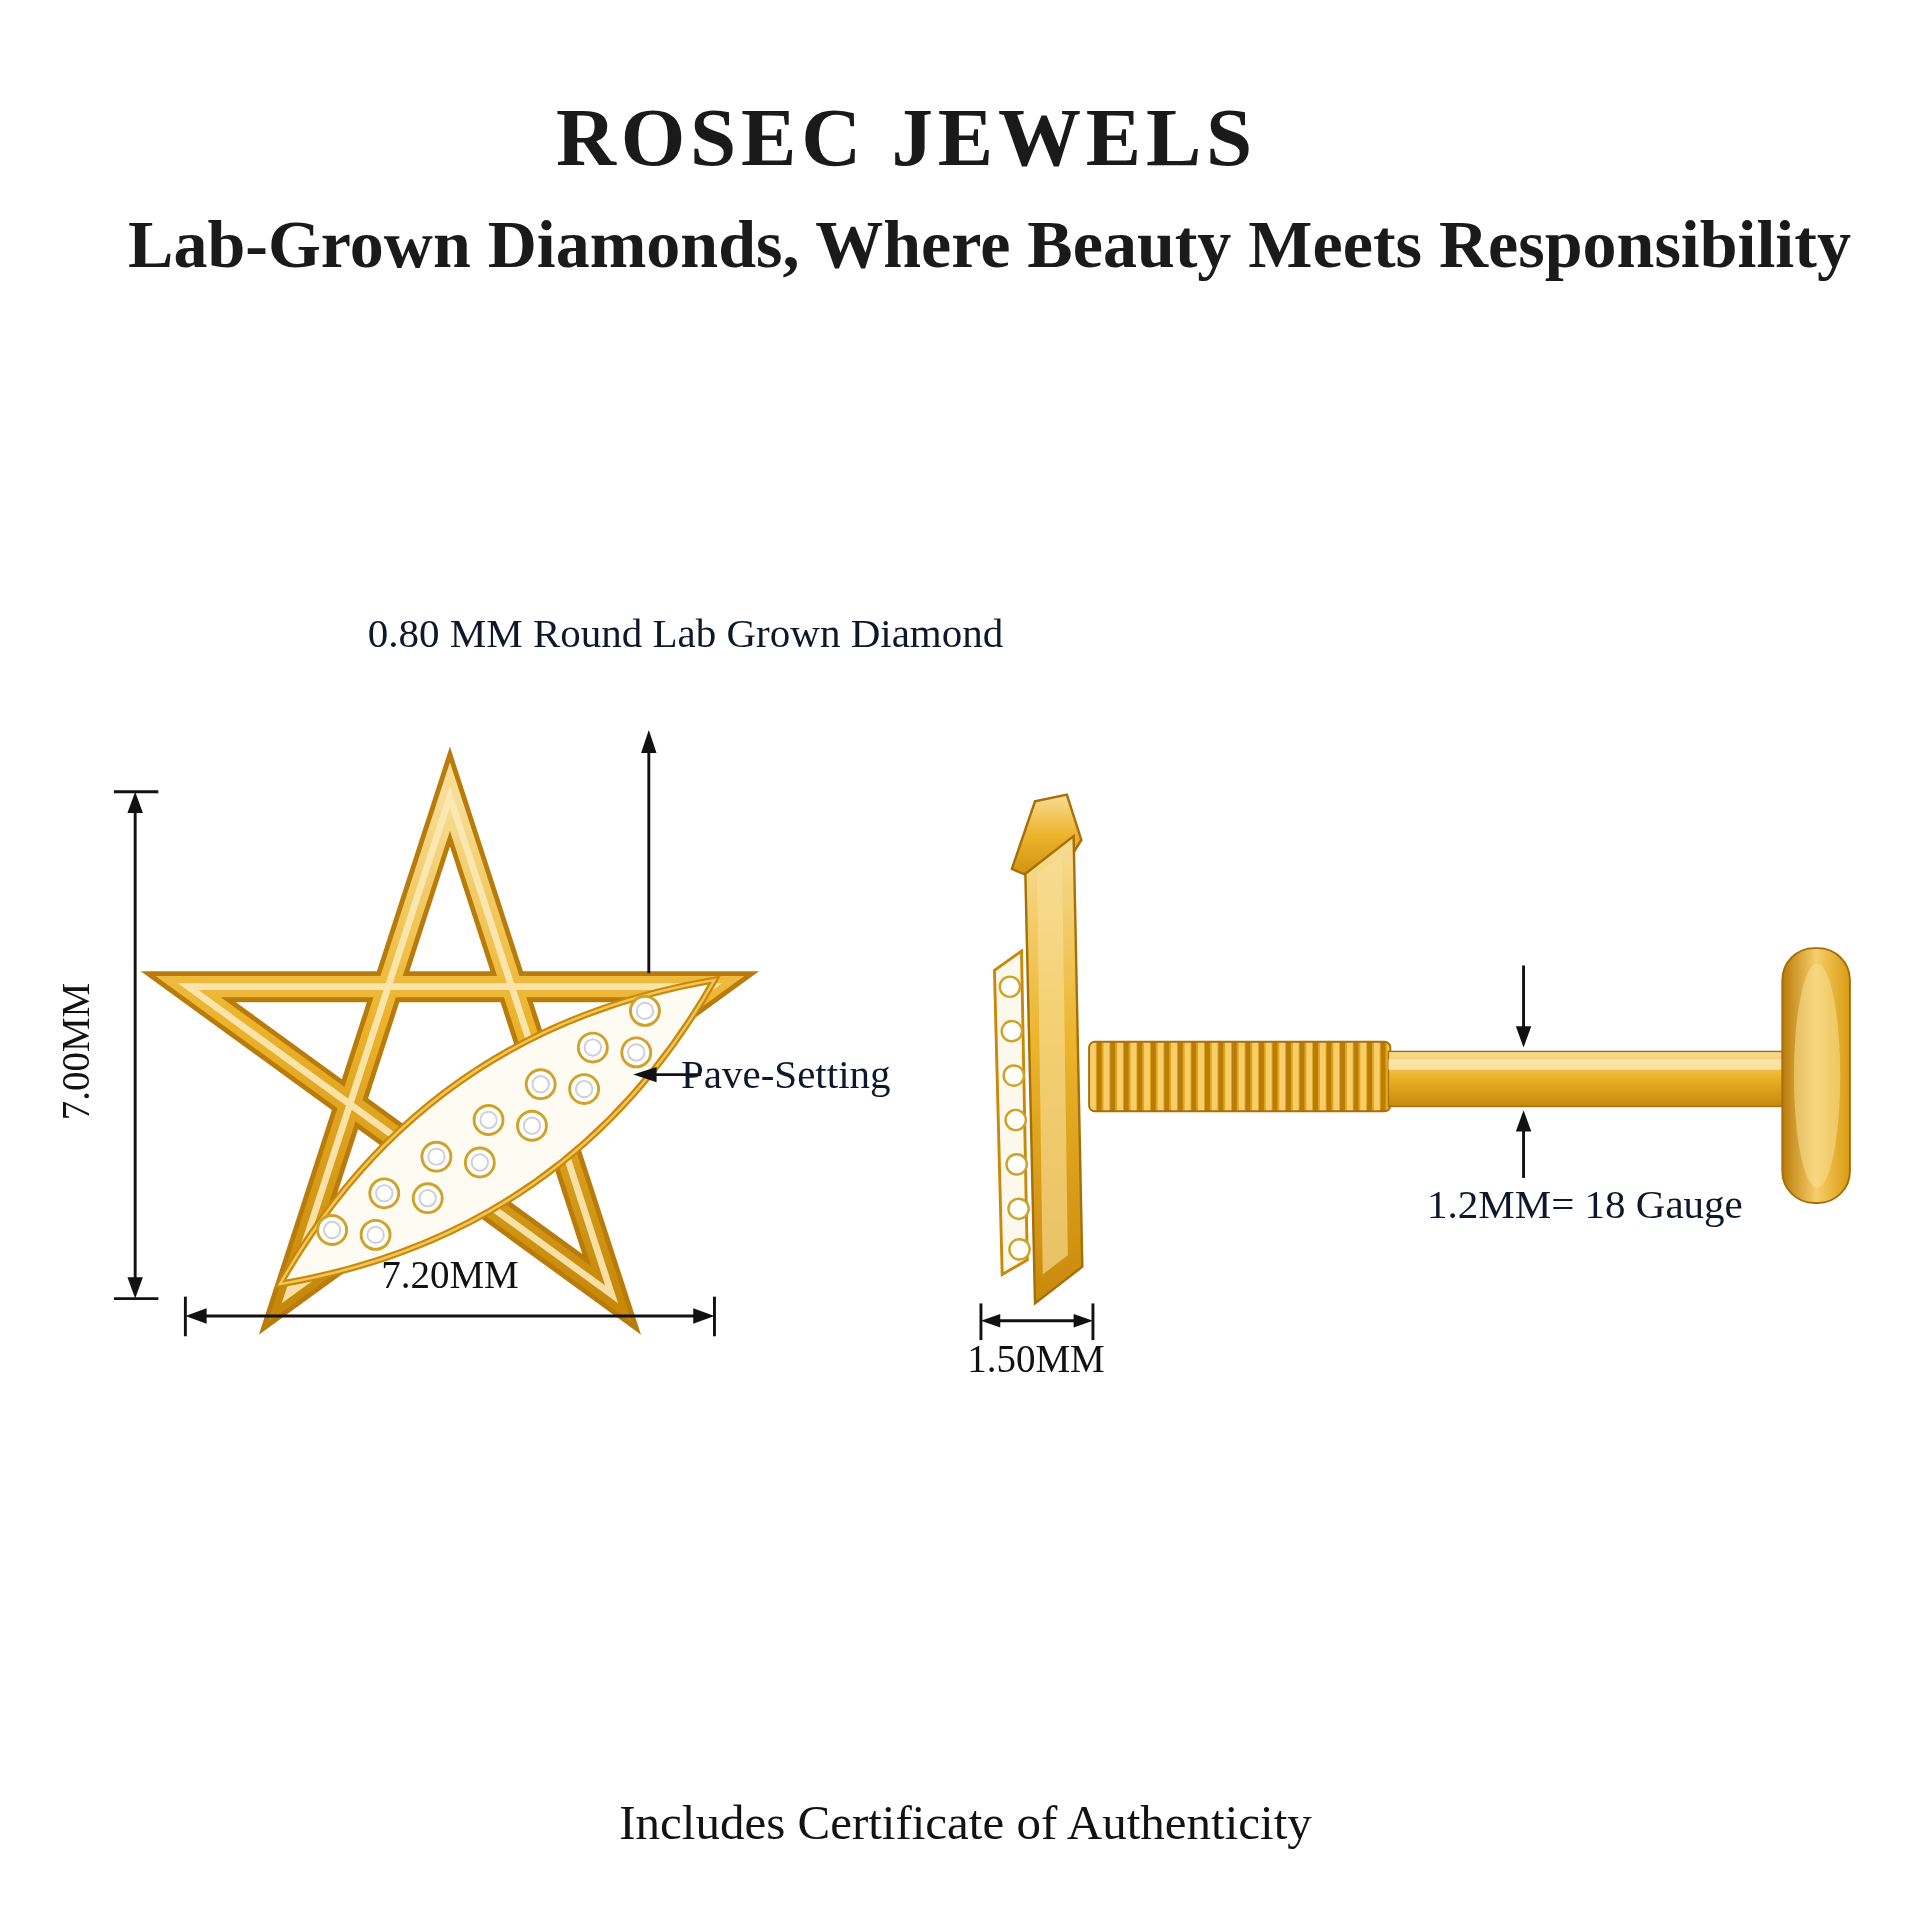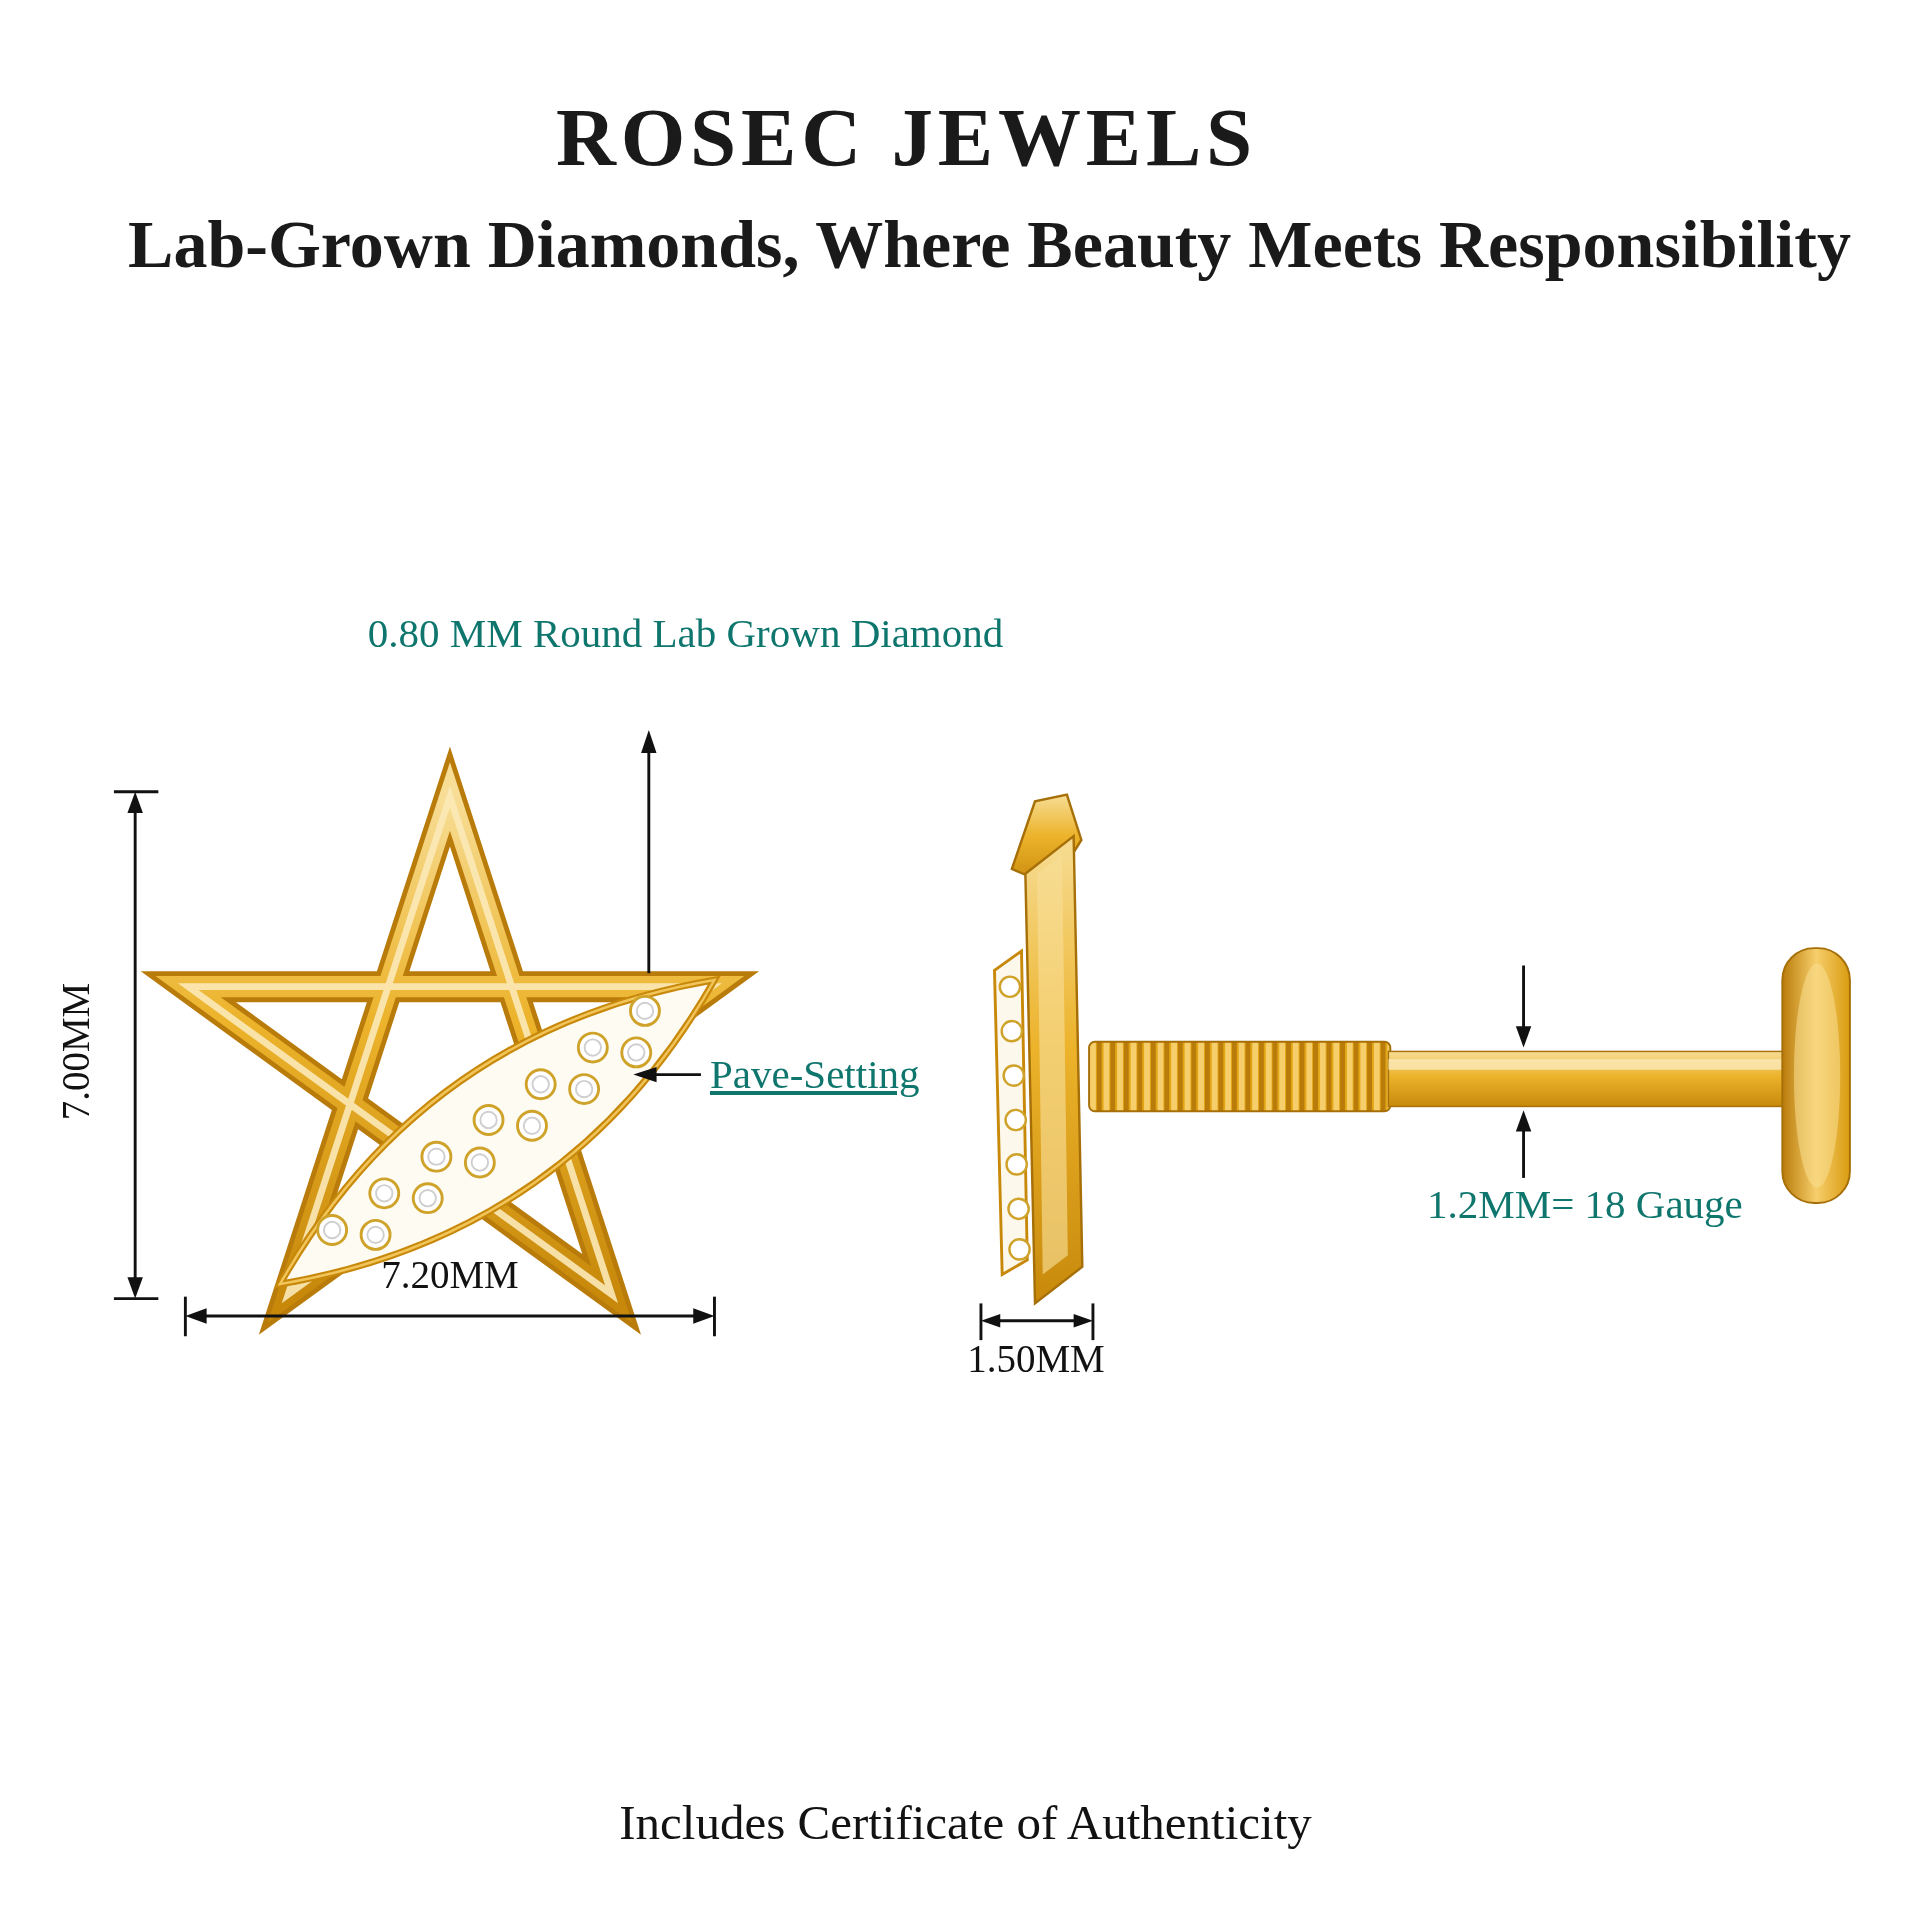--- a/index.html
+++ b/index.html
@@ -11,24 +11,24 @@
   }
   .abs { position:absolute; }
   #brand-title {
     top:89px; left:0; width:1813px; text-align:center;
     font-size:83px; font-weight:700; letter-spacing:4.8px; color:#1a1a1a;
   }
   #brand-subtitle {
     top:205px; left:0; width:1931px; text-align:center;
     font-size:68px; font-weight:700; color:#1a1a1a;margin-left:24px;
   }
-  .annotation { font-size:41px; color:#0f766e; }
+  .annotation { font-size:41px; color:#0f172a; }
   .dim-label { font-size:39px; color:#121212; }
   #diamond-spec-label { top:608px; left:367px; width:637px; text-align:center; line-height:1.25; }
-  #pave-setting-label { top:1050px; left:710px; width:406px;text-decoration:underline; }
+  #pave-setting-label { top:1050px; left:681px; width:406px; }
   #gauge-label { top:1180px; left:1427px; width:367px; text-align:left; }
   #height-dim-label {
     top:1029px; left:-21px; width:193px; text-align:center;
     transform:rotate(-90deg);
   }
   #width-dim-label { top:1252px; left:305px; width:290px; text-align:center; }
   #profile-dim-label { top:1336px; left:920px; width:232px; text-align:center; }
   #certificate-note {
     top:1794px; left:0; width:1931px; text-align:center; font-size:49px;
   }

